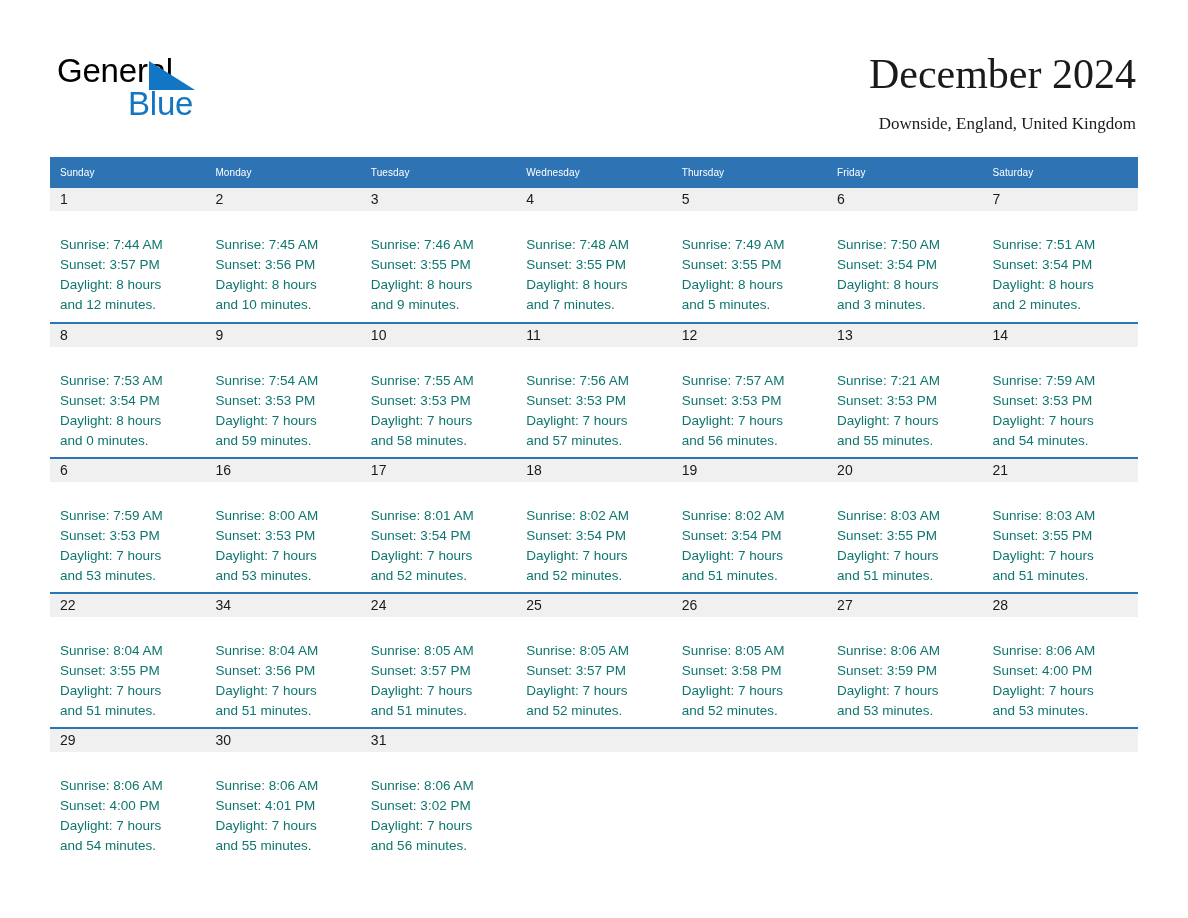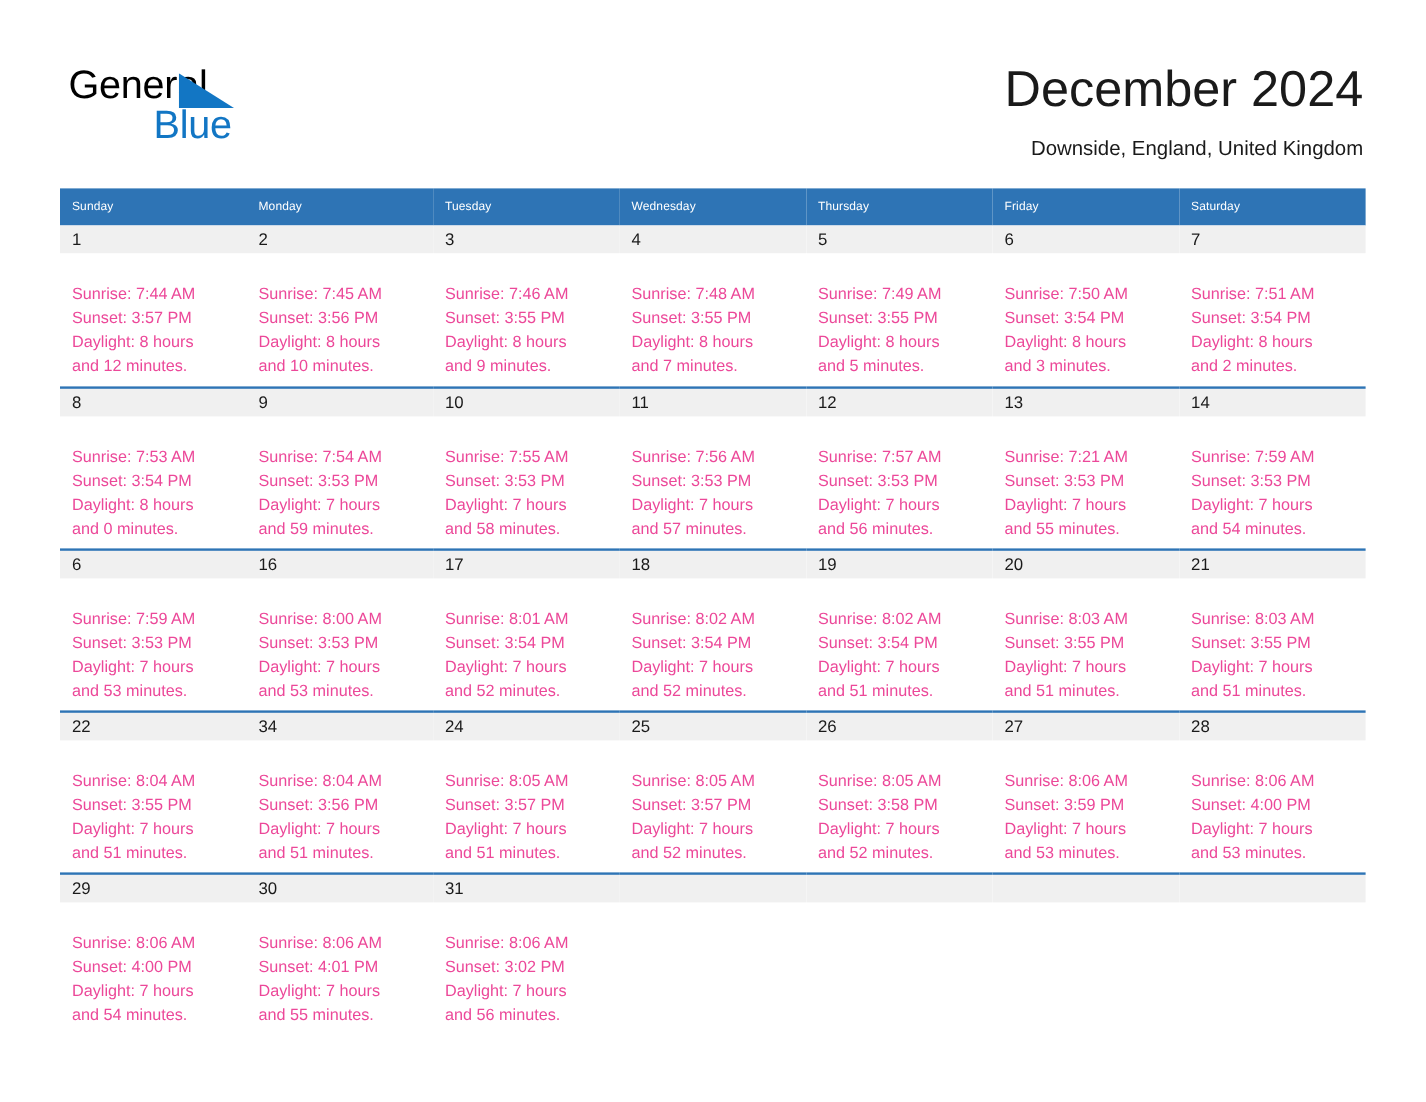--- a/index.html
+++ b/index.html
@@ -57,20 +57,21 @@
     color: #1276c4;
     letter-spacing: -0.2px;
     font-weight: 400;
     text-align: right;
   }
   .title-block {
     position: absolute;
     right: 52px;
     top: 48px;
     text-align: right;
+    font-family: Liberation Serif, serif;
   }
   .cal-title {
     font-size: 42px;
     line-height: 52px;
     color: #1a1a1a;
     font-weight: 400;
     letter-spacing: 0px;
   }
   .cal-subtitle {
     font-size: 17px;
@@ -120,21 +121,21 @@
     font-size: 14px;
     color: #1a1a1a;
     line-height: 19px;
   }
   .daynum.empty { color: transparent; }
 
   .details {
     padding: 24px 0 0 10px;
     font-size: 13.5px;
     line-height: 20px;
-    color: #ec4899;
+    color: #0f766e;
   }
   .details div { white-space: nowrap; }
 </style>
 </head>
 <body>
 
 <div class="page">
 
   <div class="header">
 

